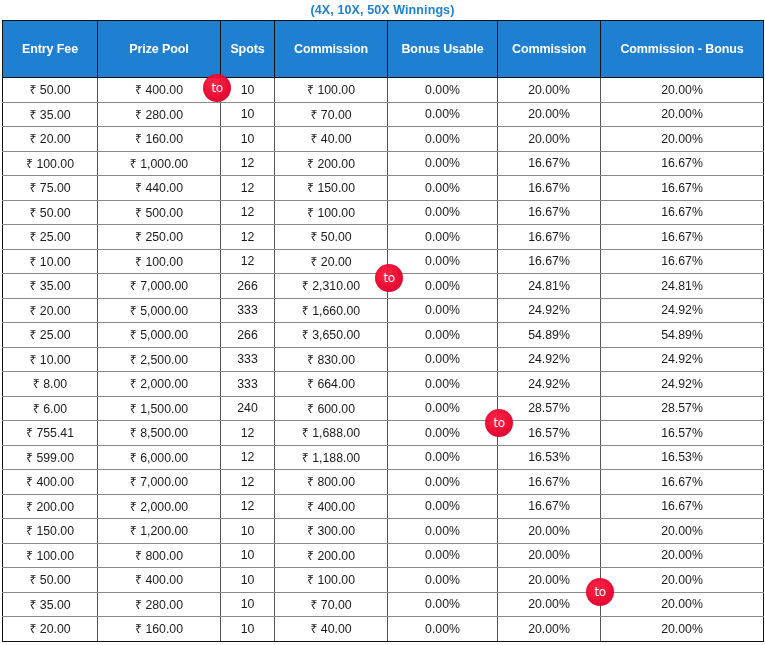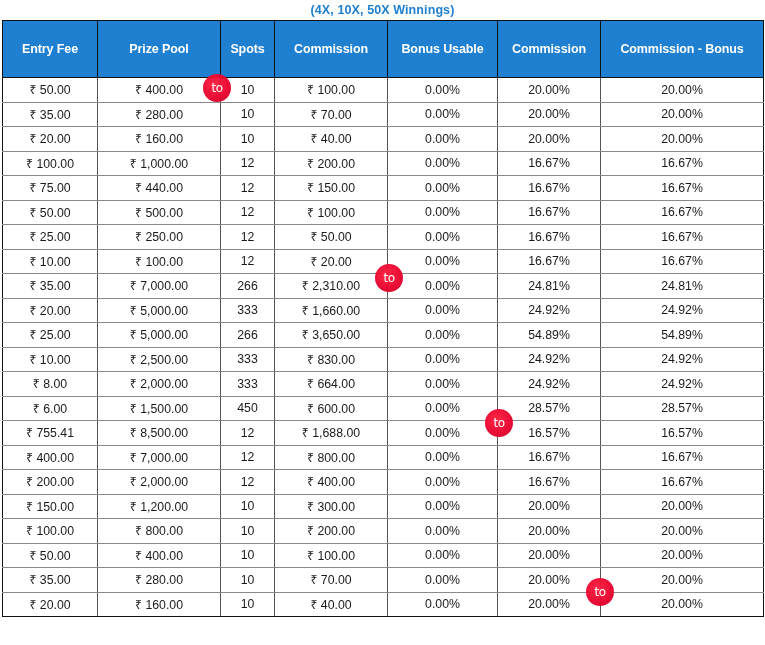--- a/index.html
+++ b/index.html
@@ -252,34 +252,43 @@
             <td>₹ 2,000.00</td>
             <td>333</td>
             <td>₹ 664.00</td>
             <td>0.00%</td>
             <td>24.92%</td>
             <td>24.92%</td>
           </tr>
           <tr>
             <td>₹ 6.00</td>
             <td>₹ 1,500.00</td>
-            <td>450</td>
+            <td>240</td>
             <td>₹ 600.00</td>
             <td>0.00%</td>
             <td>28.57%</td>
             <td>28.57%</td>
           </tr>
           <tr>
             <td>₹ 755.41</td>
             <td>₹ 8,500.00</td>
             <td>12</td>
             <td>₹ 1,688.00</td>
             <td>0.00%</td>
             <td>16.57%</td>
             <td>16.57%</td>
+          </tr>
+          <tr>
+            <td>₹ 599.00</td>
+            <td>₹ 6,000.00</td>
+            <td>12</td>
+            <td>₹ 1,188.00</td>
+            <td>0.00%</td>
+            <td>16.53%</td>
+            <td>16.53%</td>
           </tr>
           <tr>
             <td>₹ 400.00</td>
             <td>₹ 7,000.00</td>
             <td>12</td>
             <td>₹ 800.00</td>
             <td>0.00%</td>
             <td>16.67%</td>
             <td>16.67%</td>
           </tr>

